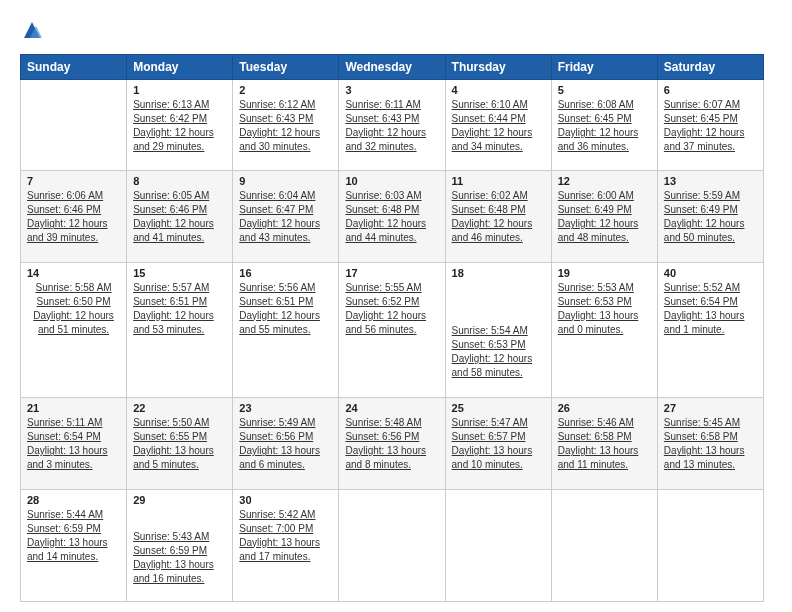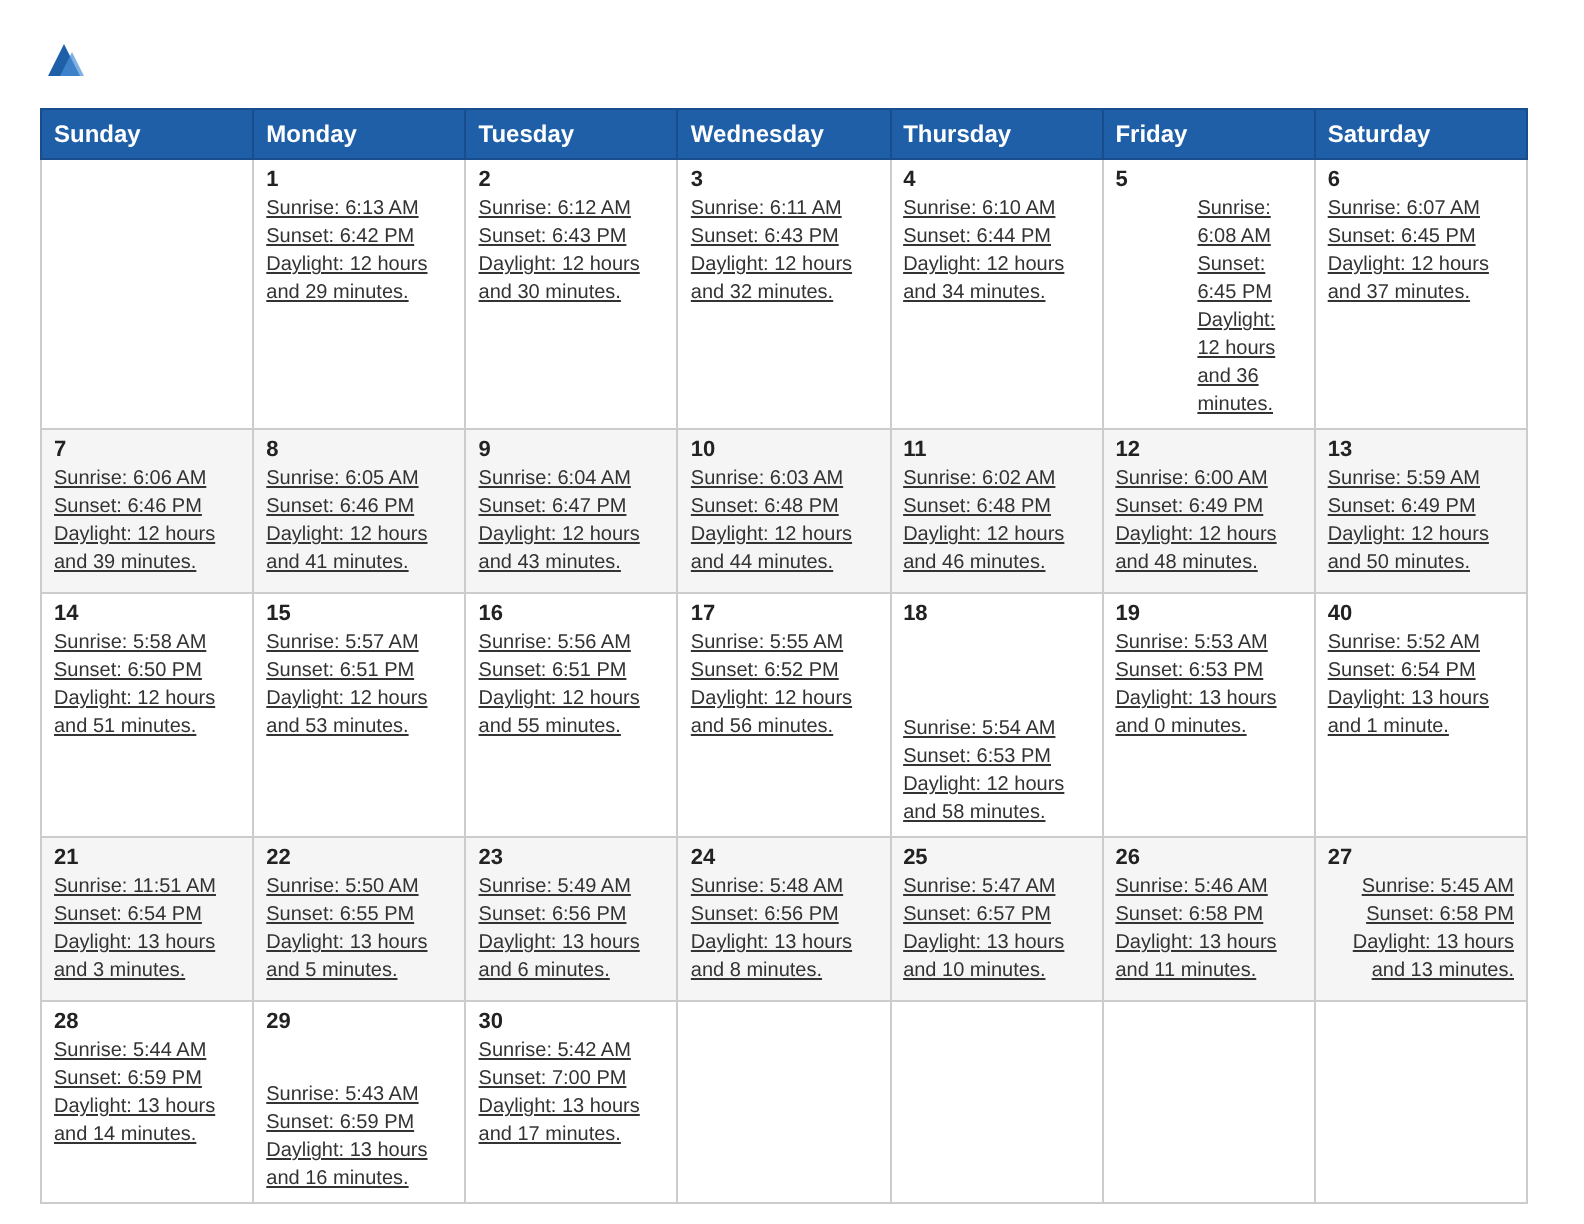--- a/index.html
+++ b/index.html
@@ -160,21 +160,21 @@
           </td>
           <td>
             <span class="day-num">4</span>
             <div class="day-info" style="white-space: pre-line;">Sunrise: 6:10 AM
 Sunset: 6:44 PM
 Daylight: 12 hours
 and 34 minutes.</div>
           </td>
           <td>
             <span class="day-num">5</span>
-            <div class="day-info" style="white-space: pre-line; margin-left: 41px;">Sunrise: 6:08 AM
+            <div class="day-info" style="white-space: pre-line;">Sunrise: 6:08 AM
 Sunset: 6:45 PM
 Daylight: 12 hours
 and 36 minutes.</div>
           </td>
           <td>
             <span class="day-num">6</span>
             <div class="day-info" style="white-space: pre-line;">Sunrise: 6:07 AM
 Sunset: 6:45 PM
 Daylight: 12 hours
 and 37 minutes.</div>
@@ -227,21 +227,21 @@
             <span class="day-num">13</span>
             <div class="day-info" style="white-space: pre-line;">Sunrise: 5:59 AM
 Sunset: 6:49 PM
 Daylight: 12 hours
 and 50 minutes.</div>
           </td>
         </tr>
         <tr>
           <td>
             <span class="day-num">14</span>
-            <div class="day-info" style="white-space: pre-line;">Sunrise: 5:58 AM
+            <div class="day-info" style="white-space: pre-line; text-align: center;">Sunrise: 5:58 AM
 Sunset: 6:50 PM
 Daylight: 12 hours
 and 51 minutes.</div>
           </td>
           <td>
             <span class="day-num">15</span>
             <div class="day-info" style="white-space: pre-line;">Sunrise: 5:57 AM
 Sunset: 6:51 PM
 Daylight: 12 hours
 and 53 minutes.</div>
@@ -278,21 +278,21 @@
             <span class="day-num">40</span>
             <div class="day-info" style="white-space: pre-line;">Sunrise: 5:52 AM
 Sunset: 6:54 PM
 Daylight: 13 hours
 and 1 minute.</div>
           </td>
         </tr>
         <tr class="row-alt">
           <td>
             <span class="day-num">21</span>
-            <div class="day-info" style="white-space: pre-line;">Sunrise: 11:51 AM
+            <div class="day-info" style="white-space: pre-line;">Sunrise: 5:11 AM
 Sunset: 6:54 PM
 Daylight: 13 hours
 and 3 minutes.</div>
           </td>
           <td>
             <span class="day-num">22</span>
             <div class="day-info" style="white-space: pre-line;">Sunrise: 5:50 AM
 Sunset: 6:55 PM
 Daylight: 13 hours
 and 5 minutes.</div>
@@ -320,21 +320,21 @@
           </td>
           <td>
             <span class="day-num">26</span>
             <div class="day-info" style="white-space: pre-line;">Sunrise: 5:46 AM
 Sunset: 6:58 PM
 Daylight: 13 hours
 and 11 minutes.</div>
           </td>
           <td>
             <span class="day-num">27</span>
-            <div class="day-info" style="white-space: pre-line; text-align: right;">Sunrise: 5:45 AM
+            <div class="day-info" style="white-space: pre-line;">Sunrise: 5:45 AM
 Sunset: 6:58 PM
 Daylight: 13 hours
 and 13 minutes.</div>
           </td>
         </tr>
         <tr>
           <td>
             <span class="day-num">28</span>
             <div class="day-info" style="white-space: pre-line;">Sunrise: 5:44 AM
 Sunset: 6:59 PM

